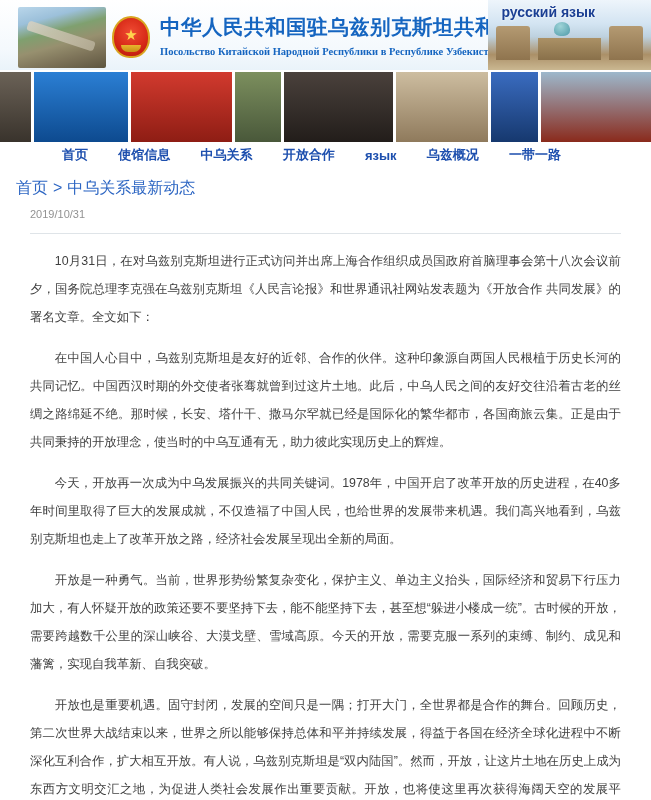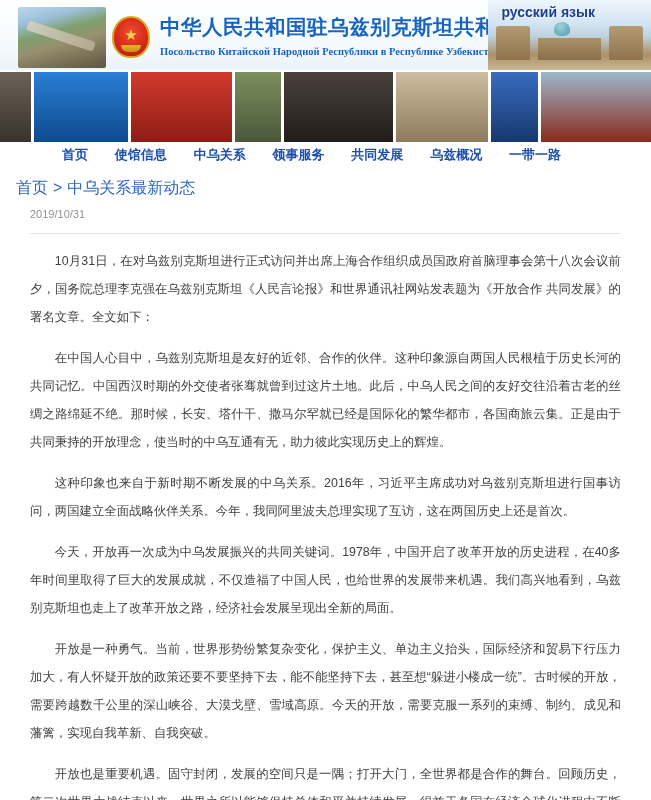--- a/index.html
+++ b/index.html
@@ -93,36 +93,35 @@
       <div class="ph" style="background: linear-gradient(rgb(74, 65, 60) 0%, rgb(34, 29, 26) 100%);"></div>
       <div class="ph" style="background: linear-gradient(rgb(205, 189, 160) 0%, rgb(143, 122, 92) 100%);"></div>
       <div class="ph" style="background: linear-gradient(rgb(58, 108, 192) 0%, rgb(22, 56, 110) 100%);"></div>
       <div class="ph" style="background: linear-gradient(rgb(157, 184, 204) 0%, rgb(138, 42, 28) 100%);"></div>
     </div>
 
   <nav id="main-nav">
       <a class="nav-item">首页</a>
       <a class="nav-item">使馆信息</a>
       <a class="nav-item">中乌关系</a>
-      <a class="nav-item">领事服务</a>
-      <a class="nav-item">共同发展</a>
+      <a class="nav-item">开放合作</a>
+      <a class="nav-item">язык</a>
       <a class="nav-item">乌兹概况</a>
       <a class="nav-item">一带一路</a>
     </nav>
 
   <div class="breadcrumb">
     <a>首页</a><span class="sep">&gt;</span><a>中乌关系最新动态</a>
   </div>
 
   <main>
     <div class="date">2019/10/31</div>
     <hr>
     <div id="article-body">
         <p>10月31日，在对乌兹别克斯坦进行正式访问并出席上海合作组织成员国政府首脑理事会第十八次会议前夕，国务院总理李克强在乌兹别克斯坦《人民言论报》和世界通讯社网站发表题为《开放合作 共同发展》的署名文章。全文如下：</p>
         <p>在中国人心目中，乌兹别克斯坦是友好的近邻、合作的伙伴。这种印象源自两国人民根植于历史长河的共同记忆。中国西汉时期的外交使者张骞就曾到过这片土地。此后，中乌人民之间的友好交往沿着古老的丝绸之路绵延不绝。那时候，长安、塔什干、撒马尔罕就已经是国际化的繁华都市，各国商旅云集。正是由于共同秉持的开放理念，使当时的中乌互通有无，助力彼此实现历史上的辉煌。</p>
-        <p>这种印象也来自于新时期不断发展的中乌关系。2016年，习近平主席成功对乌兹别克斯坦进行国事访问，两国建立全面战略伙伴关系。今年，我同阿里波夫总理实现了互访，这在两国历史上还是首次。</p>
         <p>今天，开放再一次成为中乌发展振兴的共同关键词。1978年，中国开启了改革开放的历史进程，在40多年时间里取得了巨大的发展成就，不仅造福了中国人民，也给世界的发展带来机遇。我们高兴地看到，乌兹别克斯坦也走上了改革开放之路，经济社会发展呈现出全新的局面。</p>
         <p>开放是一种勇气。当前，世界形势纷繁复杂变化，保护主义、单边主义抬头，国际经济和贸易下行压力加大，有人怀疑开放的政策还要不要坚持下去，能不能坚持下去，甚至想“躲进小楼成一统”。古时候的开放，需要跨越数千公里的深山峡谷、大漠戈壁、雪域高原。今天的开放，需要克服一系列的束缚、制约、成见和藩篱，实现自我革新、自我突破。</p>
         <p>开放也是重要机遇。固守封闭，发展的空间只是一隅；打开大门，全世界都是合作的舞台。回顾历史，第二次世界大战结束以来，世界之所以能够保持总体和平并持续发展，得益于各国在经济全球化进程中不断深化互利合作，扩大相互开放。有人说，乌兹别克斯坦是“双内陆国”。然而，开放，让这片土地在历史上成为东西方文明交汇之地，为促进人类社会发展作出重要贡献。开放，也将使这里再次获得海阔天空的发展平台，如同乌兹别克斯坦国徽上的幸福鸟一样展翅高飞。</p>
       </div>
   </main>
 
 </div>
 
 </body></html>

